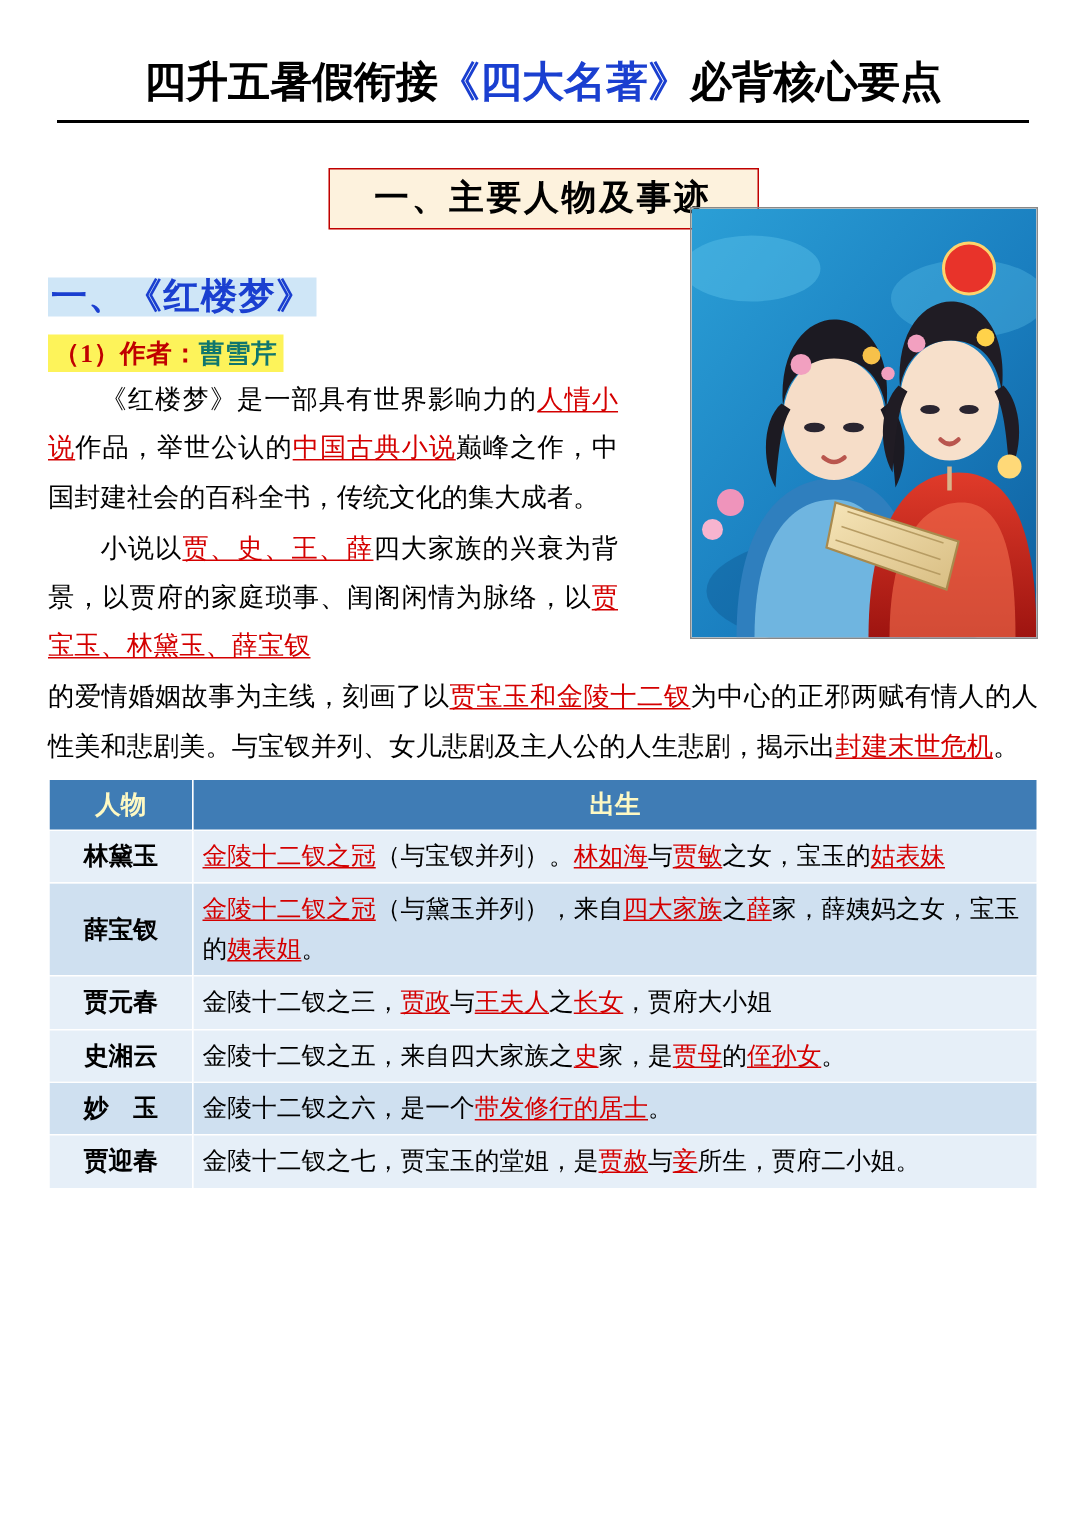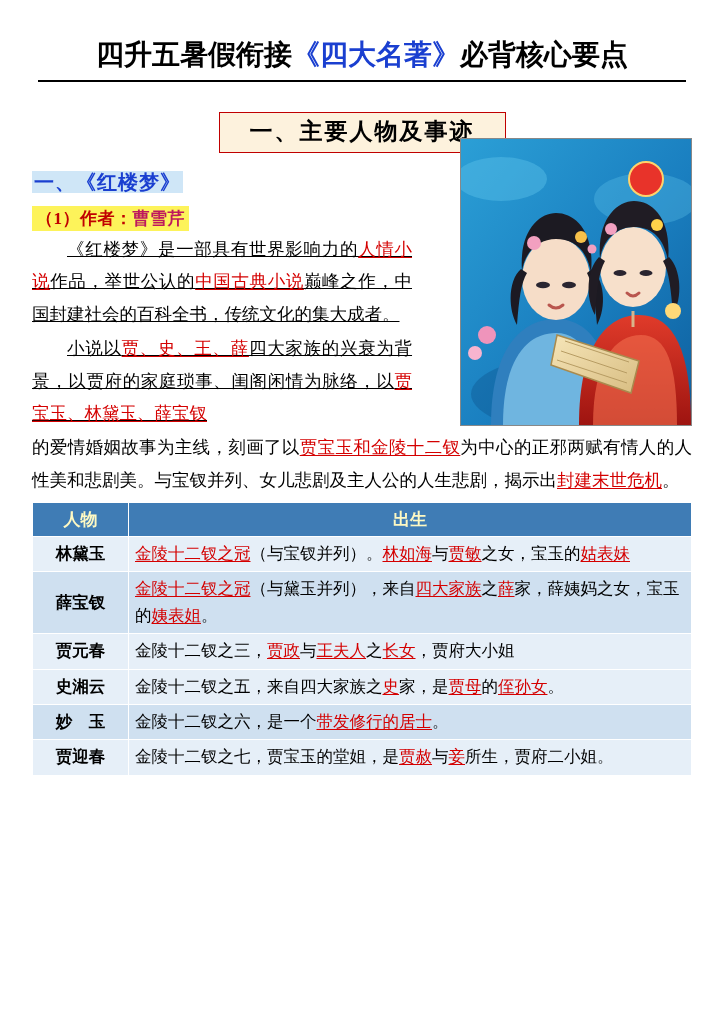--- a/index.html
+++ b/index.html
@@ -46,22 +46,22 @@
     border: 1.5px solid #c00000;
     background: #fdf2dd;
     font-size: 23px;
     font-weight: bold;
     padding: 3px 30px 5px 30px;
     letter-spacing: 2px;
   }
 
   
   .sub-head {
-    margin-top: 16px;
-    font-size: 20px;
+    margin-top: 28px;
+    font-size: 24px;
     font-weight: bold;
     color: #1a3fd0;
     display: inline-block;
     position: relative;
     letter-spacing: 1px;
   }
   .sub-head .hl {
     background: #cfe6f7;
     padding: 0 2px;
   }
@@ -70,30 +70,30 @@
   .label-yellow {
     display: inline-block;
     background: #fdf35a;
     color: #c00000;
     font-weight: bold;
     font-size: 17px;
     padding: 1px 4px;
     margin-top: 10px;
     letter-spacing: 0.5px;
   }
-  .label-yellow .blk { color: #be185d; }
+  .label-yellow .blk { color: #0f766e; }
 
   
   .body-text {
     font-size: 17.5px;
     line-height: 1.85;
     text-align: justify;
     margin-top: 2px;
   }
-  .indent { text-indent: 2em; display: block; text-decoration: underline; }
+  .indent { text-indent: 2em; display: block; }
   .ru { color: #d40000; text-decoration: underline; text-underline-offset: 2px; }
 
   
   .photo {
     position: absolute;
     right: 32px;
     top: 138px;
     width: 232px;
     height: 288px;
     border: 1px solid #888;

